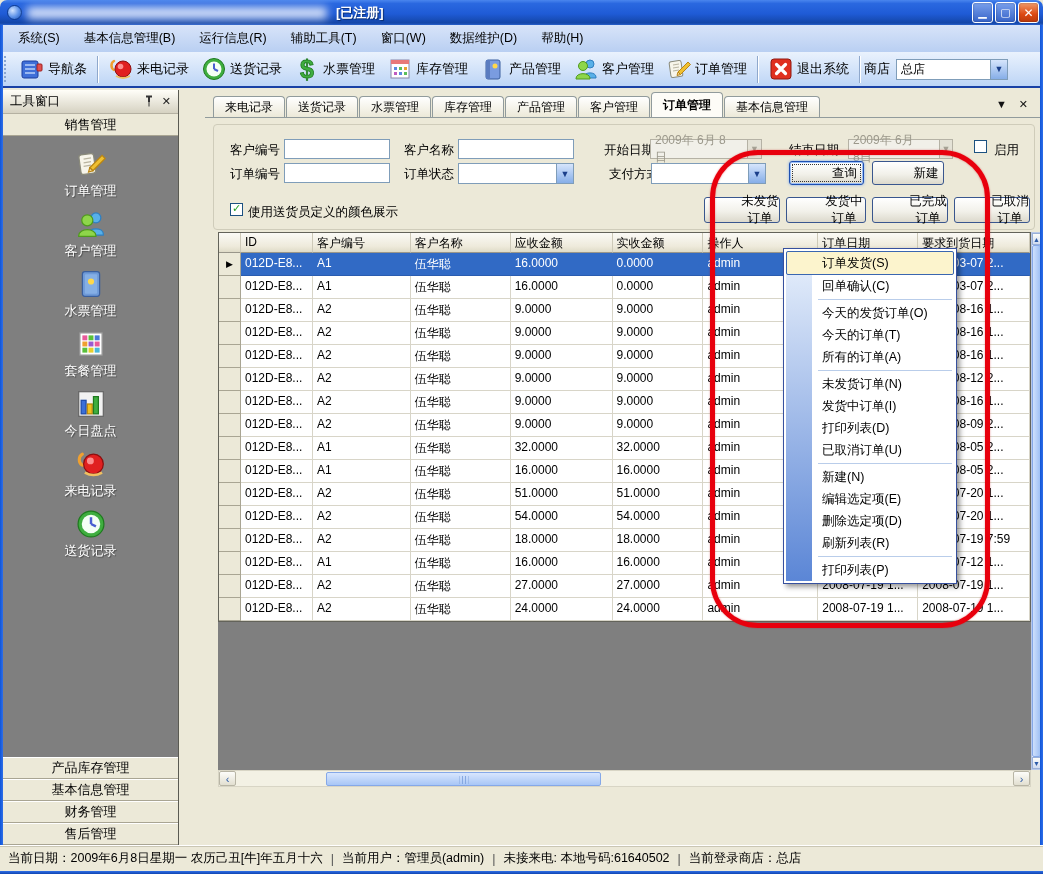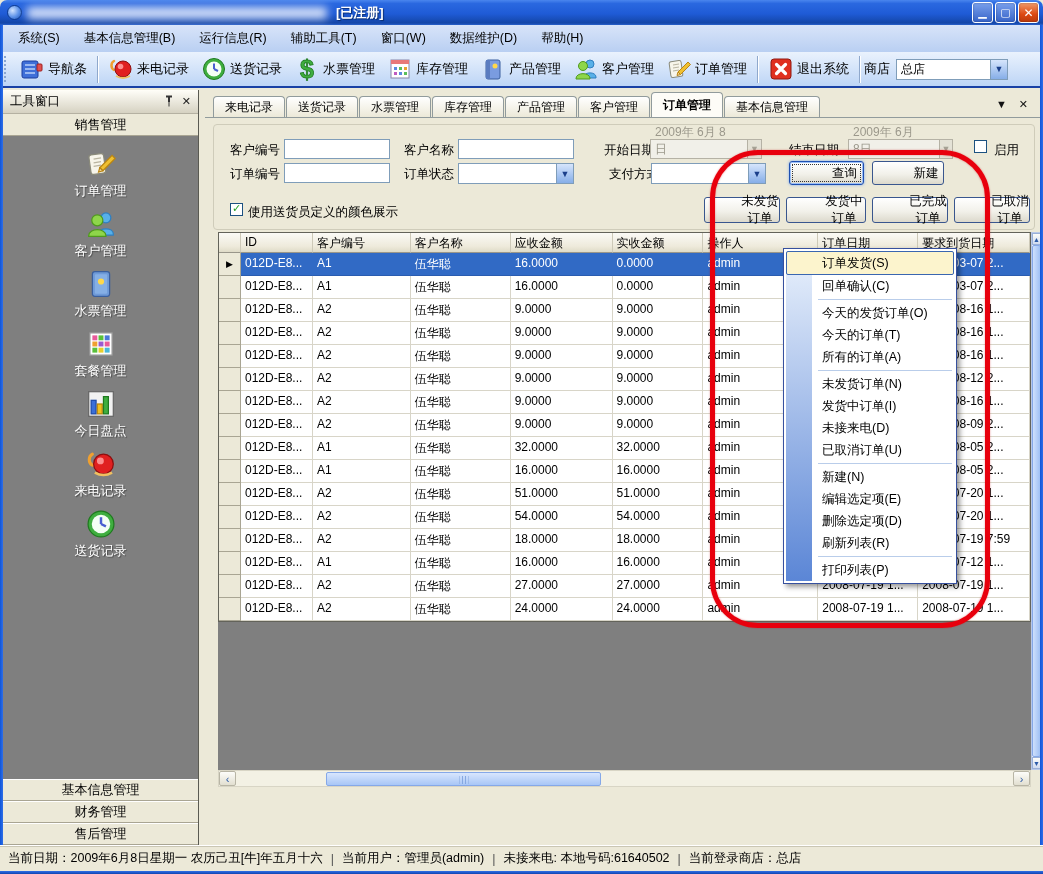--- a/index.html
+++ b/index.html
@@ -45,21 +45,21 @@
   .ic { display:inline-flex; }
   .ic svg { width:100%; height:100%; }
   .shop-area { display:flex; align-items:center; gap:6px; font-size:13px; }
   .combo { position:absolute; height:21px; background:#fff; border:1px solid #7f9db9; display:flex; align-items:center; }
   .combo .val { flex:1; padding-left:4px; font-size:12px; }
   .ddbtn { width:17px; height:100%; margin-left:auto; background:linear-gradient(#d6e5fc,#86aee8);
     border-left:1px solid #7f9db9; color:#1a3f8a; font-size:9px; display:flex; align-items:center; justify-content:center; }
   .shop-combo { position:static; width:112px; }
 
   
-  .sidebar { position:absolute; left:3px; top:90px; width:196px; bottom:29px; background:#7f7f7f; z-index:6;
+  .sidebar { position:absolute; left:3px; top:90px; width:176px; bottom:29px; background:#7f7f7f; z-index:6;
     display:flex; flex-direction:column; border-right:1px solid #5a5a52; }
   .toolwin-header { height:24px; background:linear-gradient(#fffef8,#d6d2c2); border-bottom:1px solid #b5b1a2;
     display:flex; align-items:center; padding:0 7px; font-size:12.5px; }
   .toolwin-tools { margin-left:auto; display:flex; gap:8px; align-items:center; }
   .twtool { font-size:11px; color:#222; }
   .group-title { height:22px; line-height:21px; text-align:center; font-size:13px; background:#ece9d8;
     border-bottom:1px solid #a9a593; }
   .side-items { flex:1; padding-top:6px; overflow:hidden; }
   .side-item { height:56px; margin:4px 0; display:flex; flex-direction:column; align-items:center; justify-content:center; gap:2px; }
   .side-item .ic { width:32px; height:32px; }
@@ -78,21 +78,21 @@
 
   
   .content { position:absolute; left:205px; top:118px; width:835px; bottom:29px; background:#ece9d8; z-index:5; }
 
   
   .filterbox { position:absolute; left:213px; top:124px; width:822px; height:106px;
     border:1px solid #cfccba; border-radius:4px; background:#ece9d8; z-index:7; }
   .filterbox > * { position:absolute; }
   .flabel { font-size:12.5px; white-space:nowrap; }
   .ftext { height:20px; border:1px solid #7f9db9; background:#fff; font-size:12px; padding:0 3px; }
-  .datebox { height:20px; background:#f1f0e9; border:1px solid #b5b2a5; display:flex; align-items:flex-end;
+  .datebox { height:20px; background:#f1f0e9; border:1px solid #b5b2a5; display:flex; align-items:center;
     font-size:12px; color:#9b988b; padding-left:4px;gap:20px; }
   .datebox .darr { width:16px; height:100%; margin-left:auto; background:#e4e2d6; border-left:1px solid #b5b2a5;
     color:#a5a295; font-size:9px; display:flex; align-items:center; justify-content:center; }
   .cb { width:13px; height:13px; background:#fff; border:1px solid #1c5180; display:inline-flex;
     align-items:center; justify-content:center; font-size:11px; }
   .cb.checked::after { content:"✓"; color:#21a121; font-weight:bold; margin-top:-2px; }
   .xpbtn { background:linear-gradient(#fff,#f2f1ea 55%,#dcd9cc); border:1px solid #39568e; border-radius:3px;
     font-size:12.5px; color:#000; display:flex; align-items:center; justify-content:center;
     font-family:"Liberation Sans","DejaVu Sans",sans-serif;padding-left:36px; }
   .xpbtn.focused { border-color:#1e4fb0; box-shadow:0 0 0 1px #9cc0f8 inset, 0 0 3px #7aa8f0;
@@ -394,20 +394,21 @@
               <circle cx="13" cy="13" r="10.5" fill="#3fae3f" stroke="#1f7a1f"></circle>
               <circle cx="13" cy="13" r="7.5" fill="#f4fff4"></circle>
               <line x1="13" y1="13" x2="13" y2="7.5" stroke="#4a5fd0" stroke-width="2"></line>
               <line x1="13" y1="13" x2="17" y2="15" stroke="#4a5fd0" stroke-width="2"></line>
             </svg>
           </span>
           <div class="side-label">送货记录</div>
         </div>
       </div>
     <div class="side-groups" id="side-groups">
+        <div class="side-group-btn">产品库存管理</div>
         <div class="side-group-btn">基本信息管理</div>
         <div class="side-group-btn">财务管理</div>
         <div class="side-group-btn">售后管理</div>
       </div>
   </div>
 
   <div class="tabstrip">
     <div style="display:flex;align-items:flex-end;" id="tabs">
         <div class="tab">来电记录</div>
         <div class="tab">送货记录</div>
@@ -684,21 +685,21 @@
     <div class="ctx-strip"></div>
   <div class="citem hl">订单发货(S)</div>
       <div class="citem">回单确认(C)</div>
       <div class="csep"></div>
       <div class="citem">今天的发货订单(O)</div>
       <div class="citem">今天的订单(T)</div>
       <div class="citem">所有的订单(A)</div>
       <div class="csep"></div>
       <div class="citem">未发货订单(N)</div>
       <div class="citem">发货中订单(I)</div>
-      <div class="citem">未接来电(D)</div>
+      <div class="citem">打印列表(D)</div>
       <div class="citem">已取消订单(U)</div>
       <div class="csep"></div>
       <div class="citem">新建(N)</div>
       <div class="citem">编辑选定项(E)</div>
       <div class="citem">删除选定项(D)</div>
       <div class="citem">刷新列表(R)</div>
       <div class="csep"></div>
       <div class="citem">打印列表(P)</div>
     </div>
 

